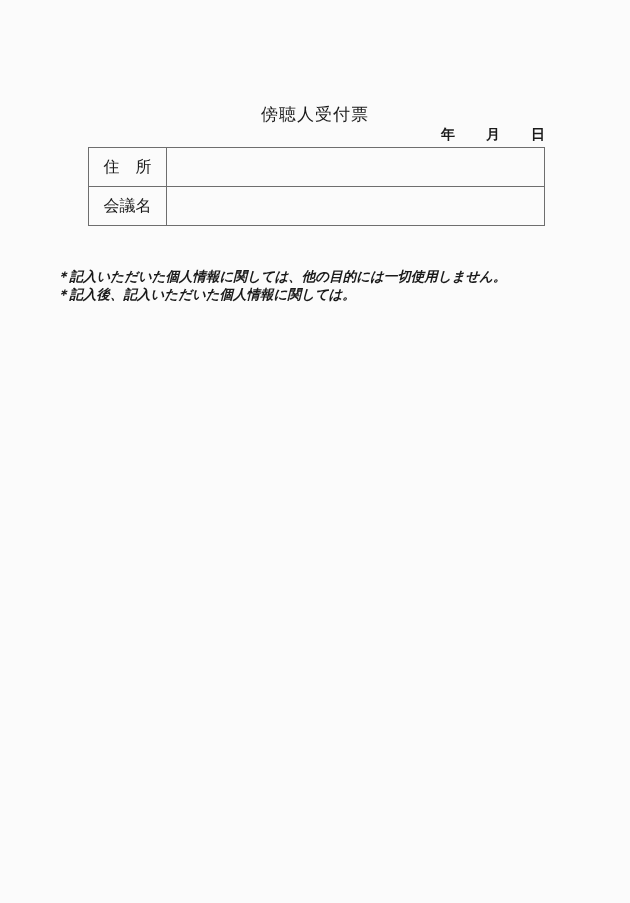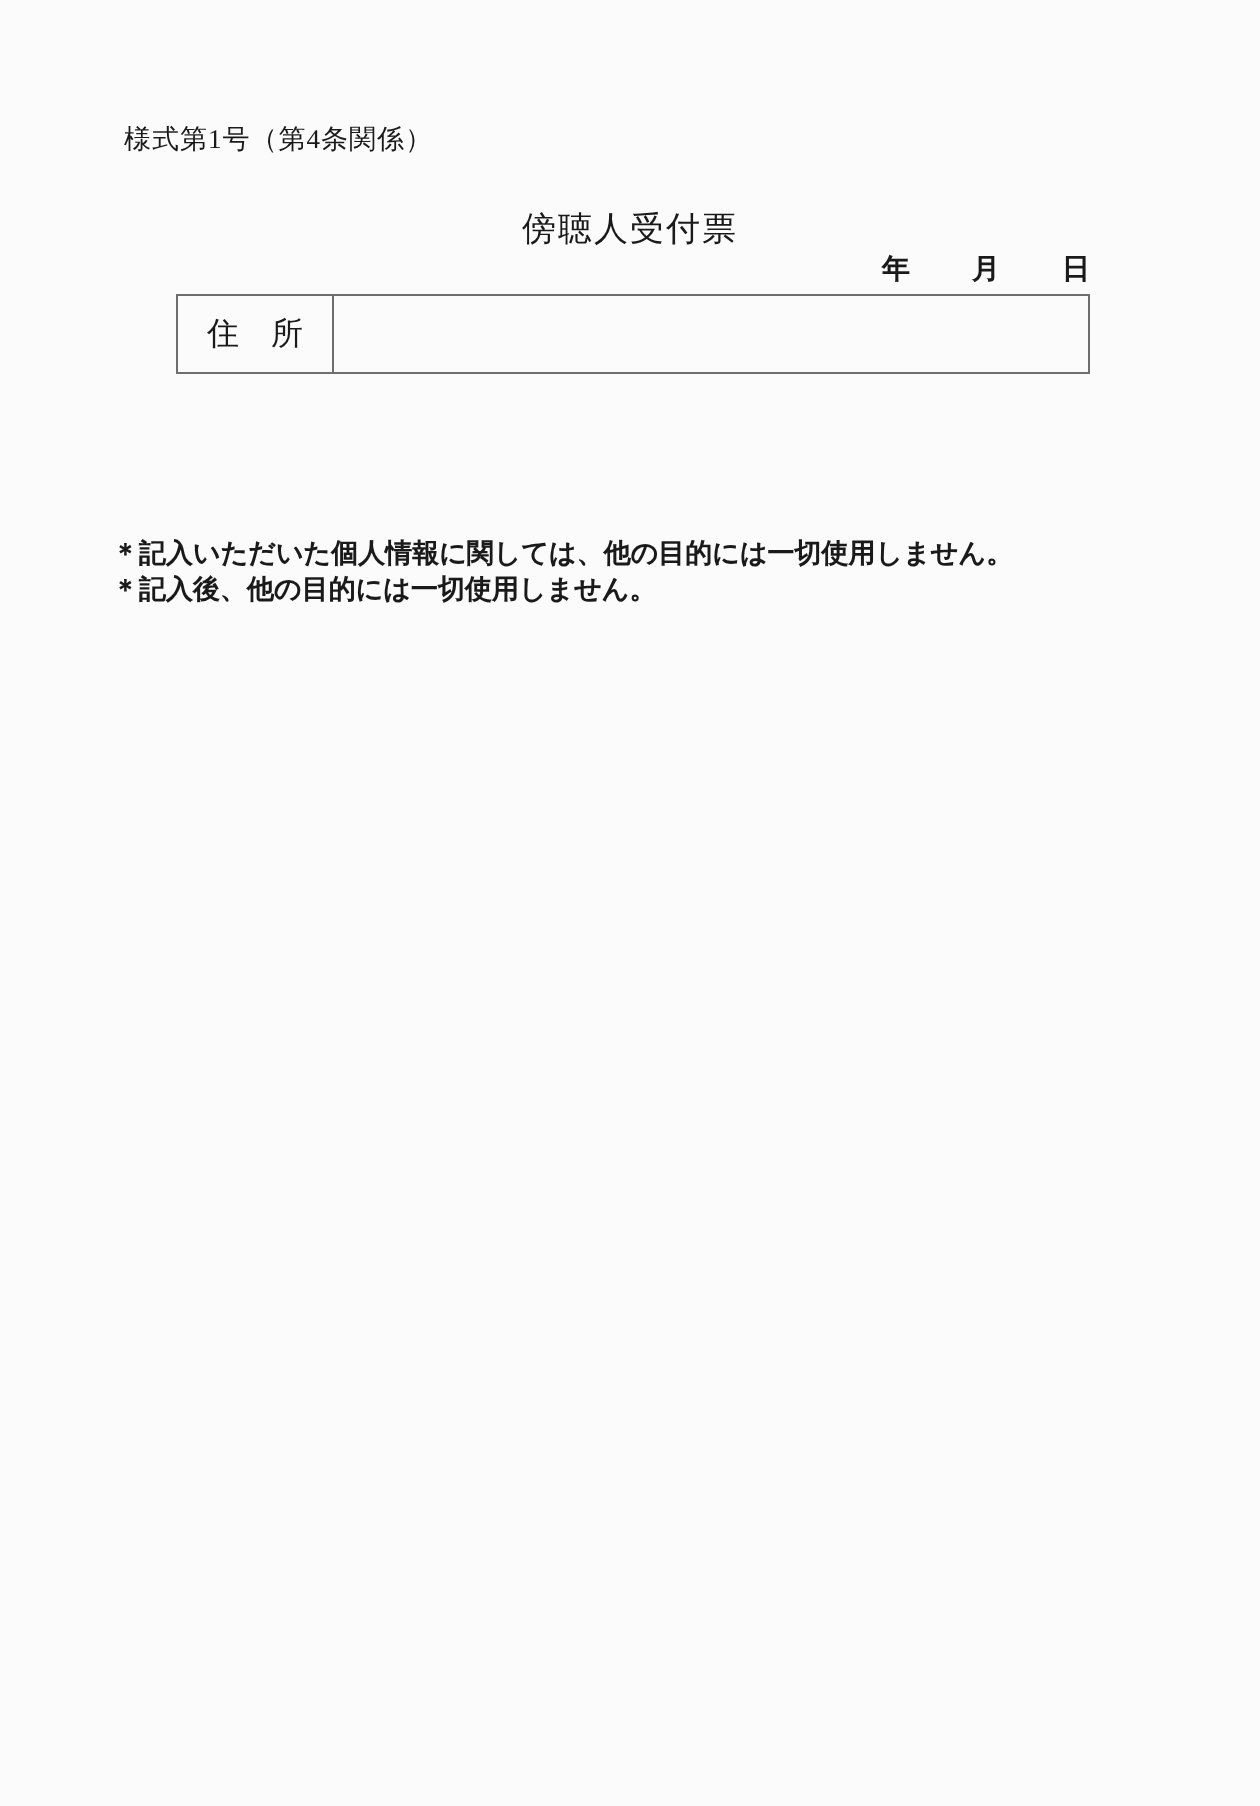--- a/index.html
+++ b/index.html
@@ -73,44 +73,48 @@
   }
   .notes {
     position: absolute;
     left: 56px;
     top: 268px;
     font-size: 13.5px;
     font-weight: bold;
     line-height: 17.5px;
     white-space: nowrap;
     letter-spacing: 0;
+    font-style: italic;
   }
 </style>
 </head>
 <body>
 
 <div class="paper">
 
-  <div class="form-number">様式第1号（第4条関係）</div>
 
   <h1 class="title">傍聴人受付票</h1>
 
   <div class="date-line">
     <span>年</span>
     <span>月</span>
     <span>日</span>
   </div>
 
   <table class="form-table">
     <tbody>
       <tr>
         <th>住　所</th>
         <td></td>
       </tr>
+      <tr>
+        <th>会議名</th>
+        <td></td>
+      </tr>
     </tbody>
   </table>
 
   <div class="notes">
     <div>＊記入いただいた個人情報に関しては、他の目的には一切使用しません。</div>
-    <div>＊記入後、他の目的には一切使用しません。</div>
+    <div>＊記入後、記入いただいた個人情報に関しては。</div>
   </div>
 
 </div>
 
 </body></html>

